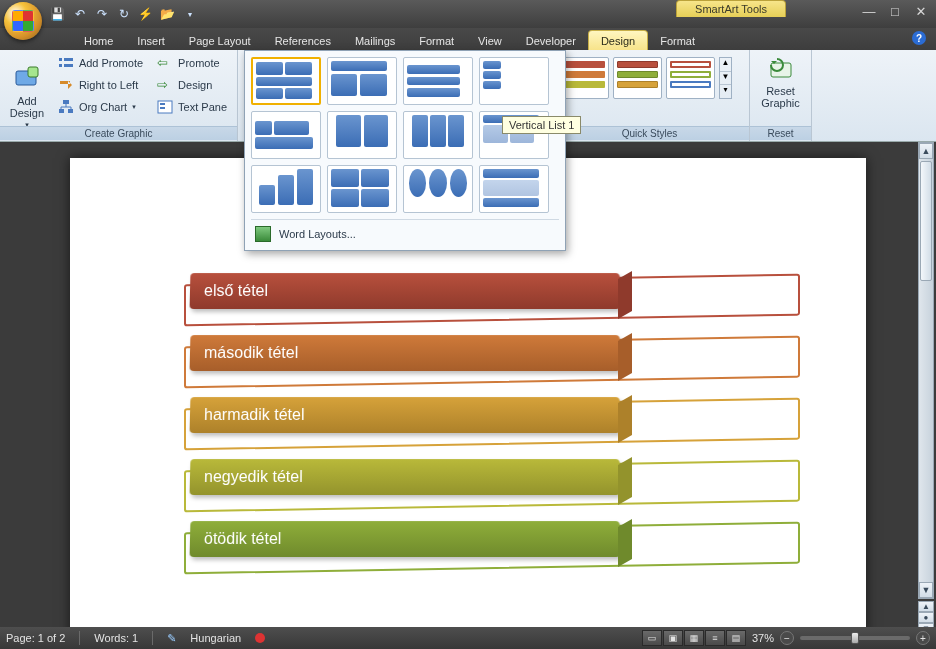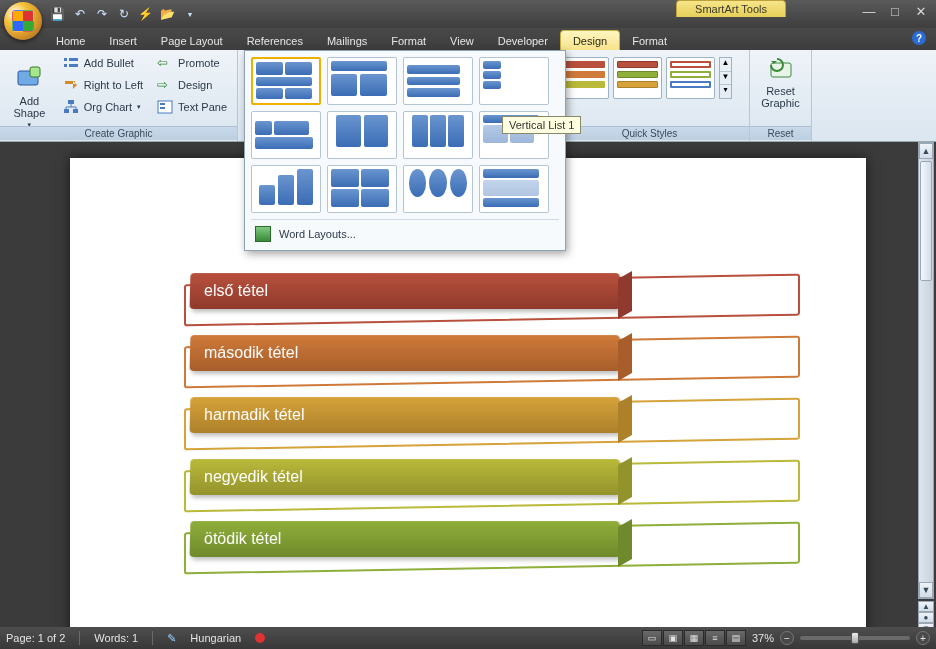--- a/index.html
+++ b/index.html
@@ -12,21 +12,21 @@
   .qat { margin-left: 50px; display: flex; gap: 6px; align-items: center; }
   .qat-btn { width: 16px; height: 16px; display:flex;align-items:center;justify-content:center;color:#cde3ff;font-size:12px;}
   .title-center { position:absolute; left:0; right:0; text-align:center; pointer-events:none; }
   .title-center .fn { color:#fff; }
   .title-center .app { color:#cfcfcf; }
   .smartart-tools { position:absolute; right:150px; top:0; padding:2px 18px; font-size:11px; color:#3a3a2a; background:linear-gradient(#f7e58a,#e6cf57); border:1px solid #bba23a; border-bottom:none; border-radius:4px 4px 0 0;}
   .win-controls { position:absolute; right:6px; top:4px; display:flex; gap:8px; color:#d7d7d7; font-size:13px;}
   .win-controls span { width:18px; text-align:center; cursor:default;}
 
   
-  .tabrow { height: 22px; background: linear-gradient(#494949,#3d3d3d); display:flex; align-items:flex-end; padding-left:44px; gap:0; position:relative; }
+  .tabrow { height: 22px; background: linear-gradient(#494949,#3d3d3d); display:flex; align-items:flex-end; padding-left:72px; gap:0; position:relative; }
   .tab { color:#e6e6e6; font-size:11px; padding:4px 12px 3px; cursor:default; }
   .tab.active { background: linear-gradient(#fff6c0,#f7e38a); color:#2b2b1a; border-radius:4px 4px 0 0; border:1px solid #c7af48; border-bottom:none;}
   .tab.contextual { }
   .help-icon { position:absolute; right:10px; top:3px; width:14px;height:14px;border-radius:50%;background:#2b6cd4;color:#fff;font-size:10px;display:flex;align-items:center;justify-content:center;font-weight:bold;}
 
   
   .ribbon { height: 92px; background: linear-gradient(#eef3f8,#dbe6f0); border-bottom:1px solid #9aa; display:flex; position:relative;}
   .group { border-right:1px solid #b9c6d3; padding:3px 6px 0; display:flex; flex-direction:column; position:relative;}
   .group-title { position:absolute; bottom:1px; left:0; right:0; text-align:center; font-size:10px; color:#3a4b5c; background:linear-gradient(#c8d8e8,#bcd0e3); padding:1px 0; border-top:1px solid #adc2d6;}
   .group-body { display:flex; gap:6px; flex:1; }
@@ -131,32 +131,32 @@
 <div class="ribbon">
 
   <div class="group" style="width:238px;">
     <div class="group-body">
       <div class="big-btn">
         <svg class="ico" viewBox="0 0 28 28">
             <rect x="3" y="6" width="20" height="14" rx="2" fill="#6fa9e6" stroke="#2a5a9a"></rect>
             <rect x="15" y="2" width="10" height="10" rx="2" fill="#a6e68f" stroke="#3a7a2a"></rect>
           </svg>
         <span style="white-space:pre-line;text-align:center;line-height:1.1;">Add
-Shape</span>
+Design</span>
         <span style="font-size:7px;">▾</span>
       </div>
       <div class="stack">
         <div class="small-btn">
           <svg class="ico" viewBox="0 0 16 16">
               <rect x="1" y="3" width="3" height="3" fill="#4a7ac0"></rect>
               <rect x="6" y="3" width="9" height="3" fill="#4a7ac0"></rect>
               <rect x="1" y="9" width="3" height="3" fill="#4a7ac0"></rect>
               <rect x="6" y="9" width="9" height="3" fill="#4a7ac0"></rect>
             </svg>
-          <span>Add Bullet</span>
+          <span>Add Promote</span>
         </div>
         <div class="small-btn">
           <svg class="ico" viewBox="0 0 16 16">
               <path d="M2 4h10v3H2z M14 8l-4-4v8z" fill="#d68a2a"></path>
             </svg>
           <span>Right to Left</span>
         </div>
         <div class="small-btn">
           <svg class="ico" viewBox="0 0 16 16">
               <rect x="5" y="1" width="6" height="4" fill="#4a7ac0"></rect>

